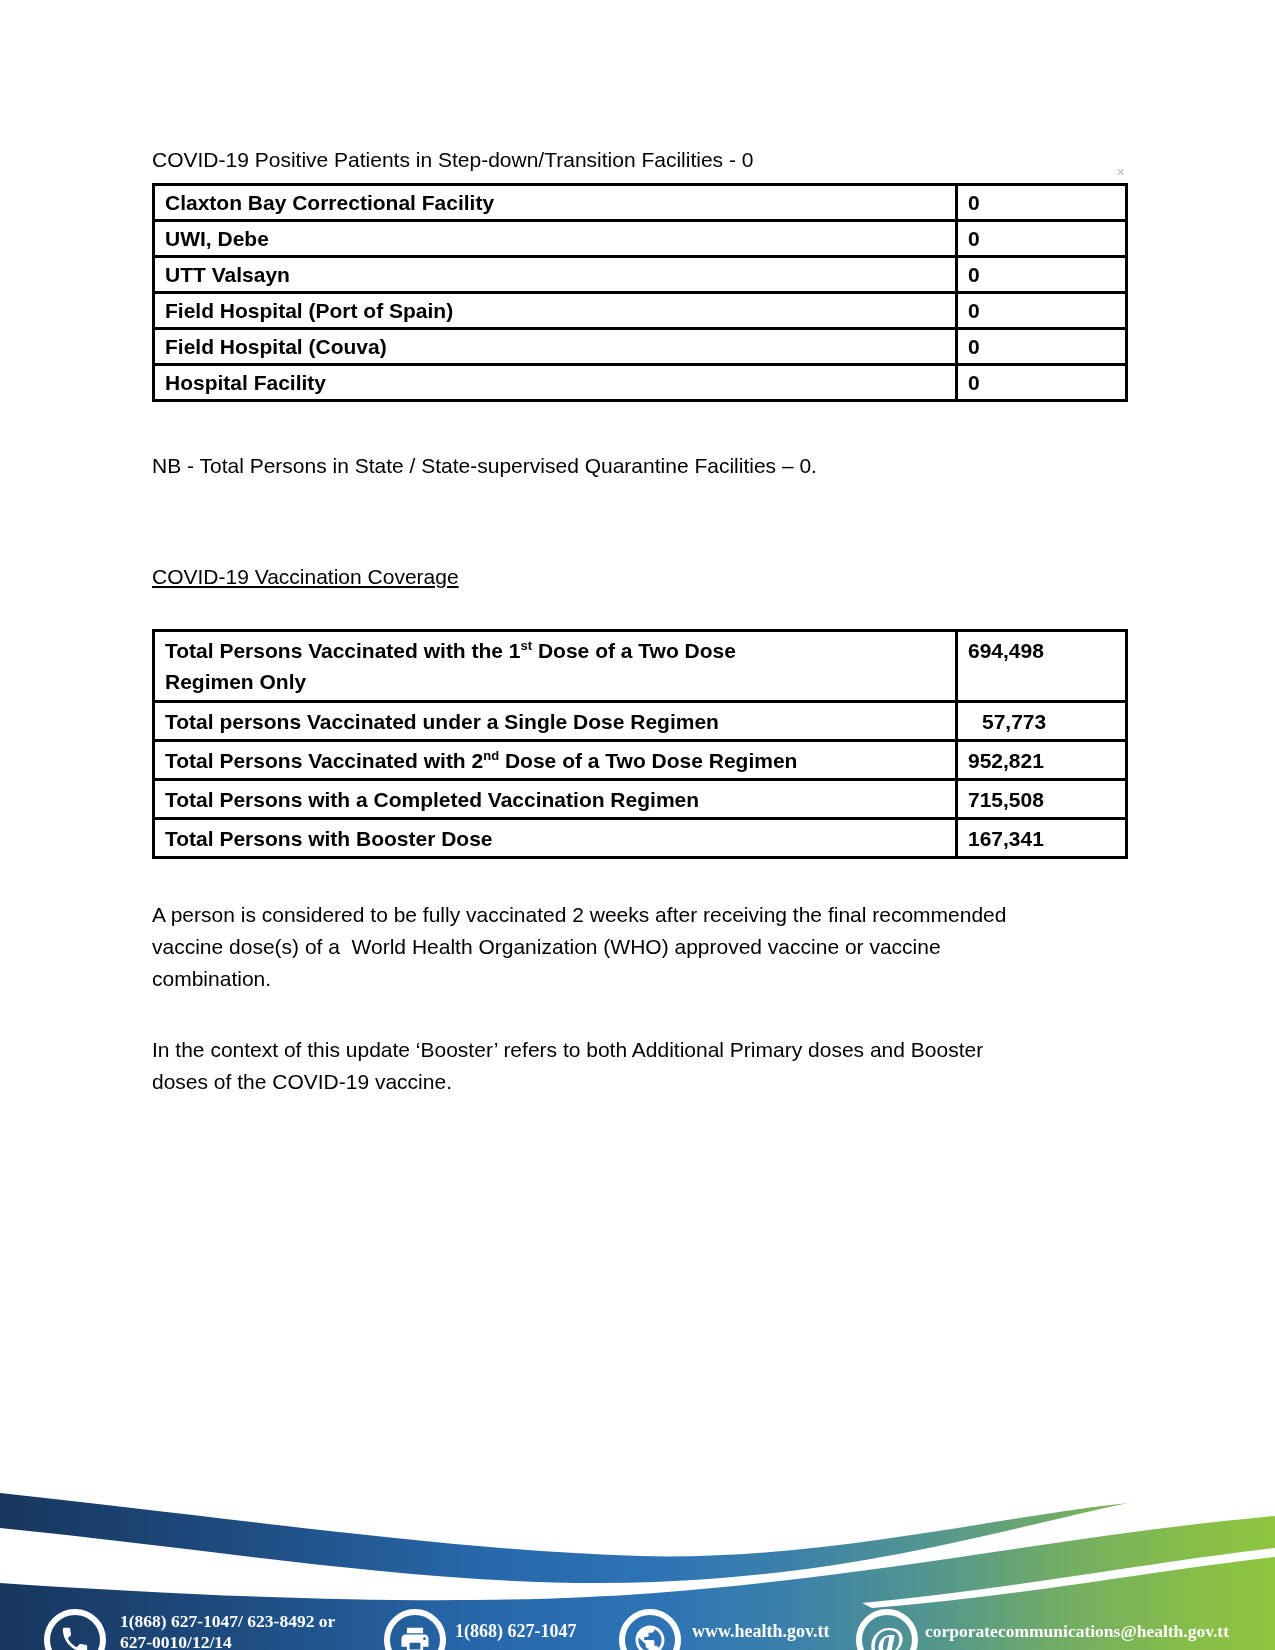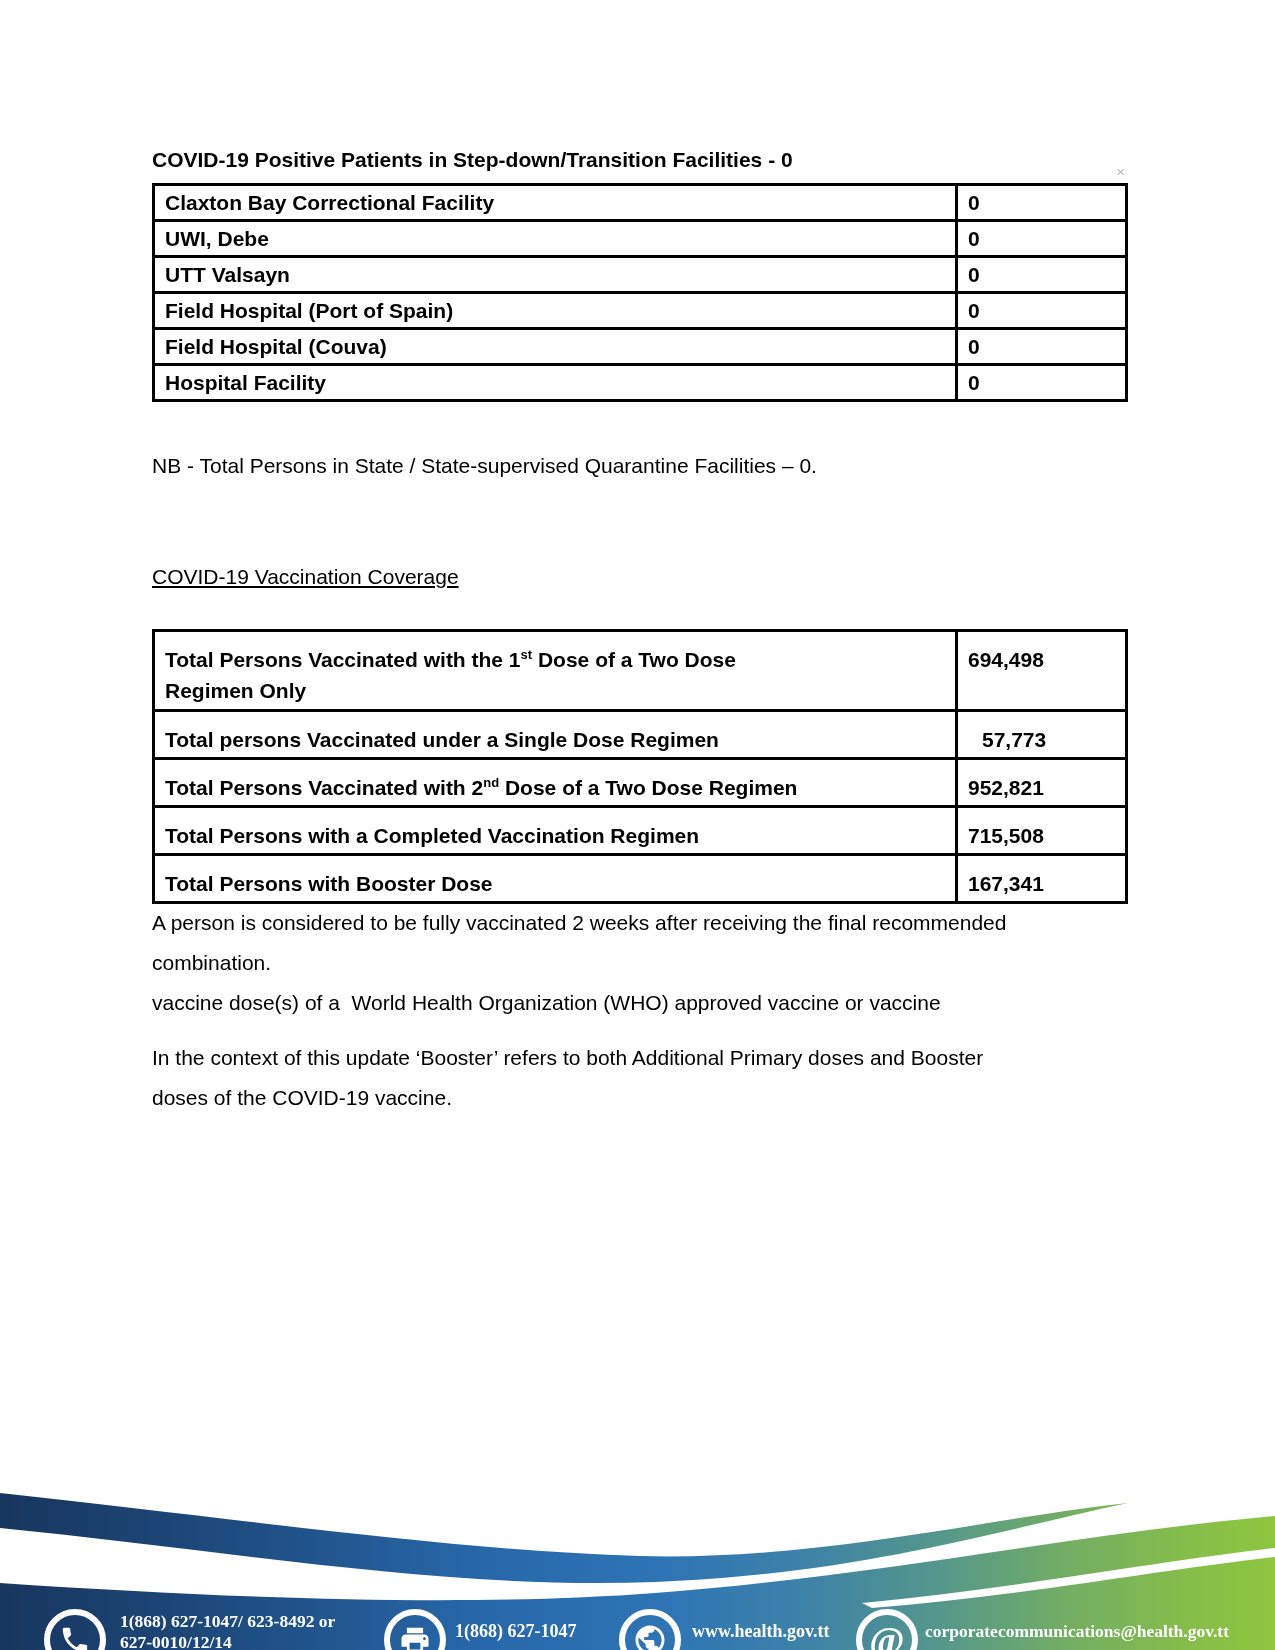--- a/index.html
+++ b/index.html
@@ -7,52 +7,52 @@
     position:relative;
     width:1275px;height:1650px;
     background:#ffffff;
     overflow:hidden;
     font-family:"Liberation Sans",sans-serif;
     color:#000;
   }
   
   .doc-title{
     position:absolute;left:152px;top:147px;
-    font-size:21px;font-weight:bold;line-height:26px;white-space:nowrap;
+    font-size:21px;font-weight:normal;line-height:26px;white-space:nowrap;
   }
   table.doc-table{
     position:absolute;left:152px;width:973px;
     border-collapse:collapse;table-layout:fixed;border-radius:10px;
   }
   table.doc-table td{
     border:3px solid #000;
     font-size:21px;font-weight:bold;
     padding:2px 10px;vertical-align:middle;
     overflow:hidden;
   }
   #table1{top:183px;}
   #table1 td{height:29px;}
   #table2{top:629px;}
-  #table2 td{height:29px;line-height:31px;vertical-align:top;padding-top:12px;}
+  #table2 td{height:29px;line-height:31px;vertical-align:top;padding-top:3px;}
   #table2 tr.tall td{height:63px;}
   td.val-cell.indent{padding-left:24px;}
   sup{font-size:13px;line-height:0;vertical-align:super;}
   .nb-note{
     position:absolute;left:152px;top:453px;
     font-size:21px;line-height:26px;white-space:nowrap;
   }
   .section-heading{
     position:absolute;left:152px;top:564px;
     font-size:21px;line-height:26px;text-decoration:underline;white-space:nowrap;
   }
   .paragraph{
     position:absolute;left:152px;width:1000px;
     font-size:21px;line-height:32px;
   }
-  .paragraph .pline{white-space:pre;margin-top:8px;}
+  .paragraph .pline{white-space:pre;}
   #para1{top:899px;}
   #para2{top:1034px;}
   .anchor-mark{
     position:absolute;left:1116px;top:166px;
     font-size:11px;color:#b9b9b9;font-weight:normal;
   }
   
   .footer-art{position:absolute;left:0;top:1380px;width:1275px;height:270px;}
   .contact-icon{position:absolute;width:72px;height:72px;top:1604px;}
   .contact-text{
@@ -135,22 +135,22 @@
       </tr>
       <tr>
         <td>Total Persons with Booster Dose</td>
         <td class="val-cell">167,341</td>
       </tr>
     </tbody>
   </table>
 
   <div class="paragraph" id="para1">
     <div class="pline">A person is considered to be fully vaccinated 2 weeks after receiving the final recommended</div>
+    <div class="pline">vaccine dose(s) of a  World Health Organization (WHO) approved vaccine or vaccine</div>
     <div class="pline">combination.</div>
-    <div class="pline">vaccine dose(s) of a  World Health Organization (WHO) approved vaccine or vaccine</div>
   </div>
 
   <div class="paragraph" id="para2">
     <div class="pline">In the context of this update ‘Booster’ refers to both Additional Primary doses and Booster</div>
     <div class="pline">doses of the COVID-19 vaccine.</div>
   </div>
 
   <svg class="footer-art" viewBox="0 0 1275 270" preserveAspectRatio="none">
     <defs>
       <linearGradient id="wavegrad" gradientUnits="userSpaceOnUse" x1="0" y1="0" x2="1275" y2="0">

